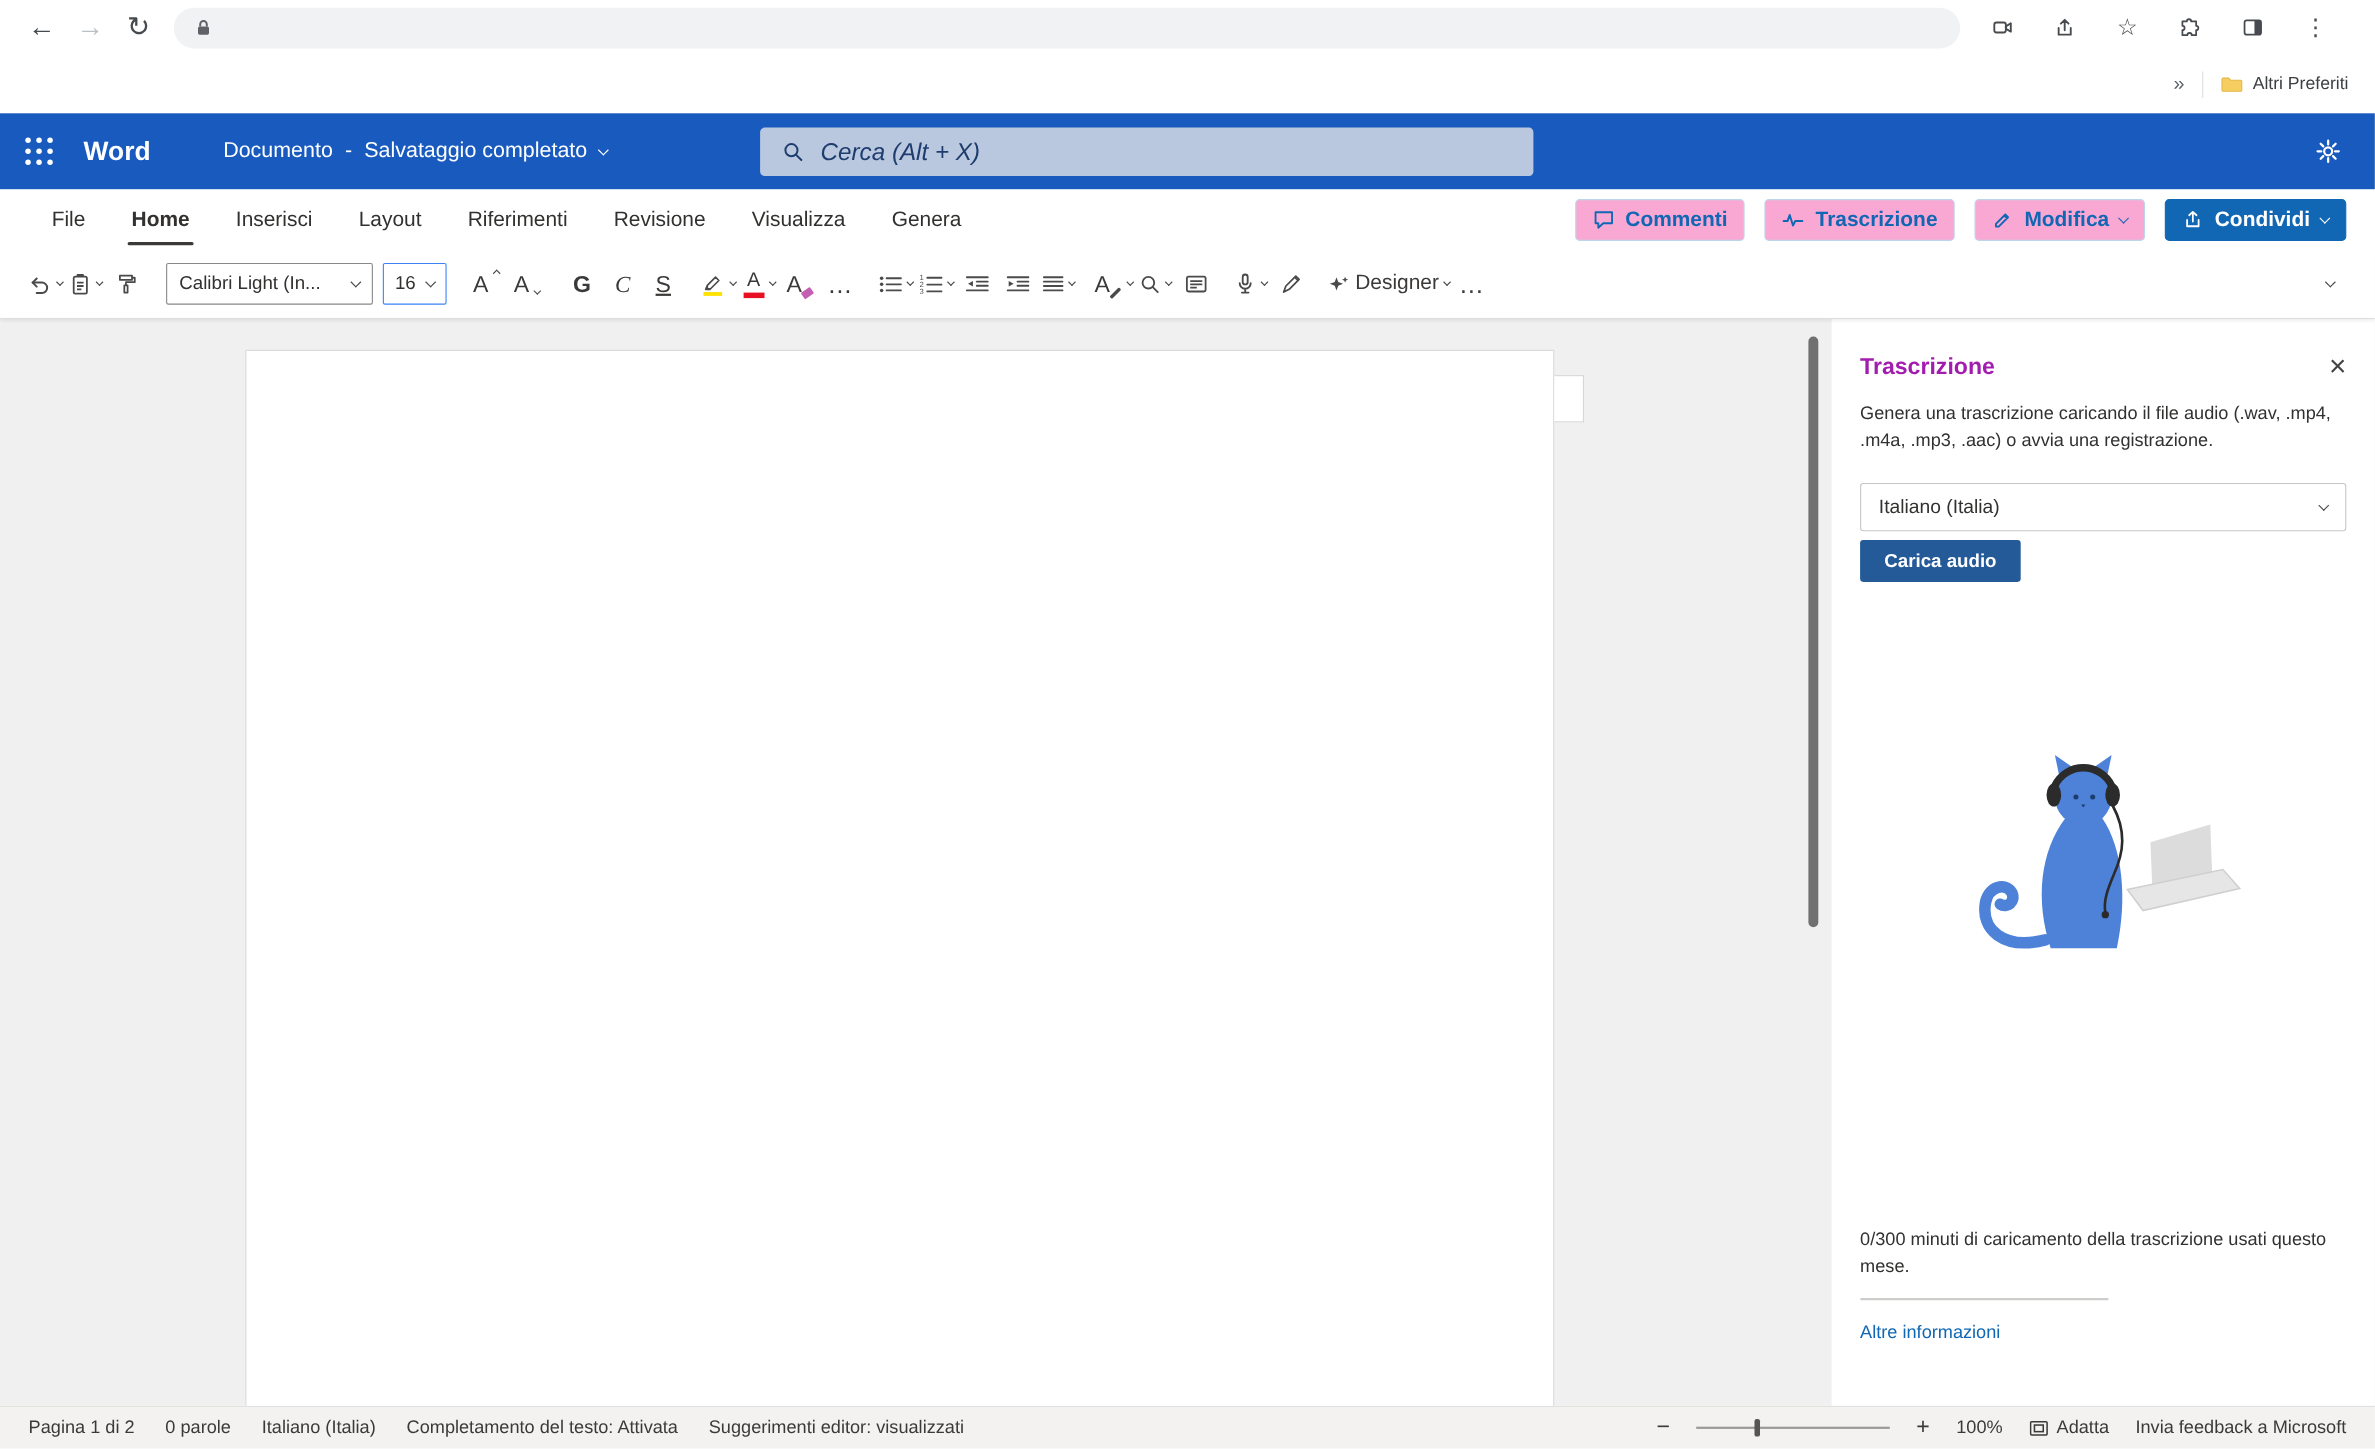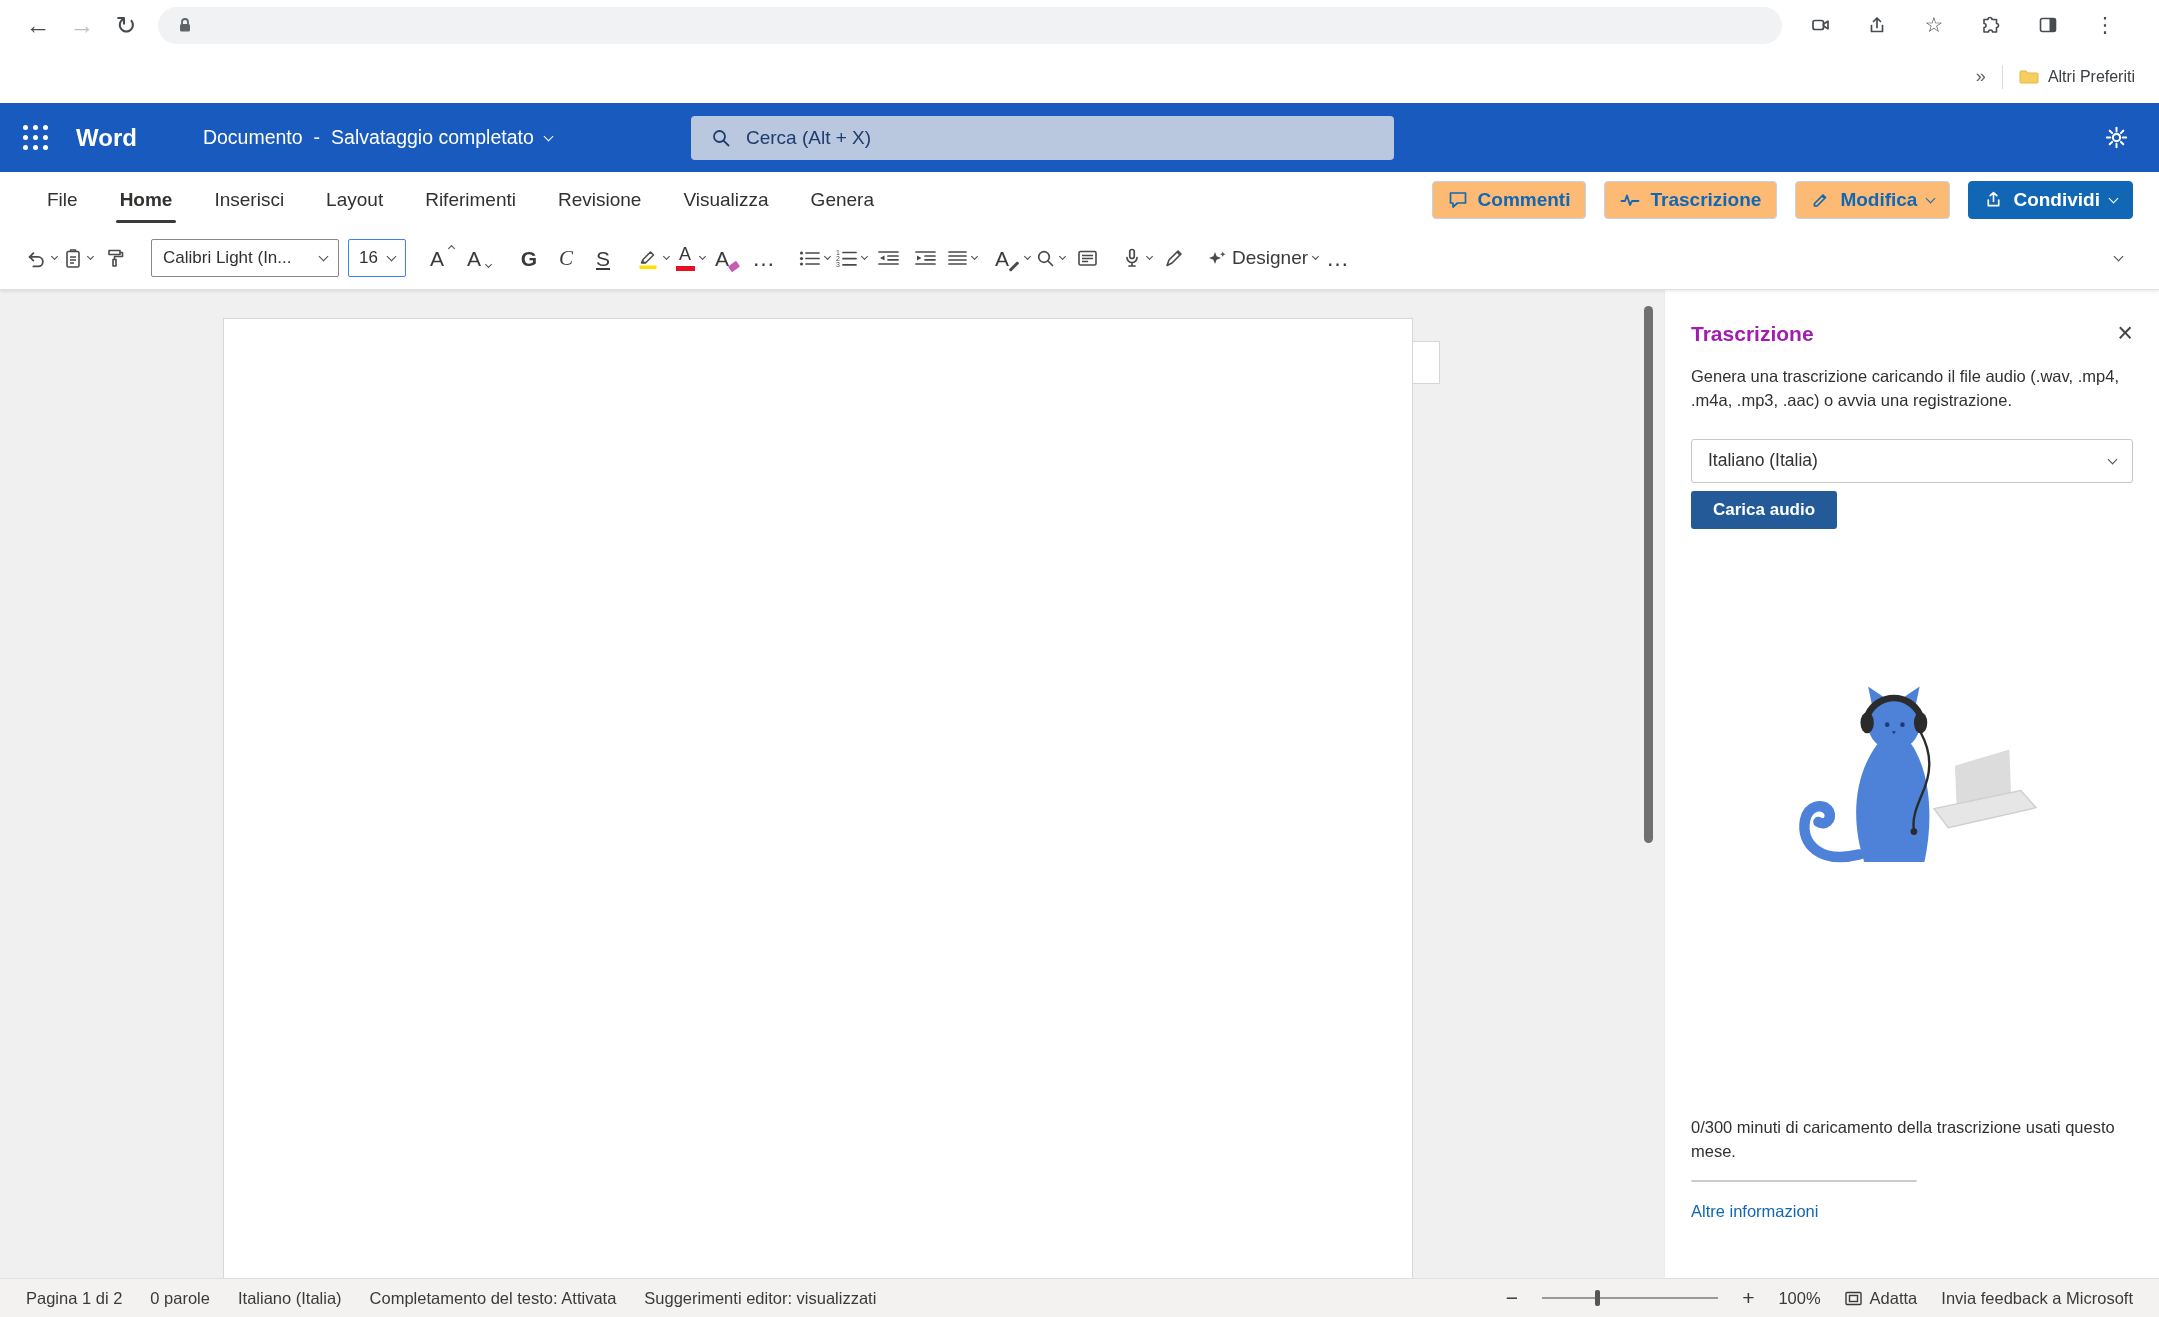--- a/index.html
+++ b/index.html
@@ -24,33 +24,33 @@
 
   
   .word-header { height:69px; background:#185abd; display:flex; align-items:center; padding:0 18px; position:relative; color:#fff; }
   .waffle { width:34px; height:34px; display:grid; grid-template-columns:repeat(3,5px); grid-template-rows:repeat(3,5px);
     gap:5px; align-content:center; justify-content:center; }
   .waffle i { width:5px; height:5px; background:#fff; border-radius:50%; }
   .app-name { font-size:24px; font-weight:700; margin-left:24px; }
   .doc-title { margin-left:66px; font-size:19.5px; display:flex; align-items:center; gap:11px; }
   .hdr-search { position:absolute; left:691px; top:13px; width:703px; height:44px; background:#b9c8df;
     border-radius:4px; display:flex; align-items:center; padding:0 20px; gap:15px; }
-  .hdr-search input { flex:1; border:none; outline:none; background:transparent; font-size:19px;
-    color:#6d28d9; font-family:"Liberation Sans",sans-serif; }
+  .hdr-search input { flex:1; border:none; outline:none; background:transparent; font-size:22px;
+    color:#6d28d9; font-family:"Liberation Sans",sans-serif;font-style:italic; }
   .hdr-search input::placeholder { color:#1e3c6e; opacity:1; }
   .gear-btn { margin-left:auto; margin-right:12px; display:flex; align-items:center; }
 
   
   .menu-row { height:55px; display:flex; align-items:center; padding:0 26px; background:#fff; }
   .tab { padding:0 21px; height:100%; display:flex; align-items:center; font-size:19px; color:#323130; position:relative; }
   .tab.active { font-weight:700; }
   .tab.active::after { content:""; position:absolute; left:17px; right:17px; bottom:4px; height:3px; background:#3b3a39; border-radius:2px; }
   .menu-actions { margin-left:auto; display:flex; align-items:center; gap:18px; }
   .action-btn { height:38px; display:flex; align-items:center; gap:10px; padding:0 15px; border-radius:4px;
-    font-size:19px; color:#1267b4; background:#fdba74; border:1px solid #bcd5ec; font-weight:600; }
+    font-size:19px; color:#1267b4; background:#f9a8d4; border:1px solid #bcd5ec; font-weight:600; }
   .action-btn.primary { background:#1267b4; border-color:#1267b4; color:#fff; }
 
   
   .toolbar { height:63px; display:flex; align-items:center; padding:0 24px; gap:3px; background:#fff;
     border-bottom:1px solid #e1dfdd; box-shadow:0 2px 3px rgba(0,0,0,.07); position:relative; z-index:2; }
   .tb { height:42px; min-width:34px; display:flex; align-items:center; justify-content:center; gap:5px;
     border-radius:2px; color:#3b3a39; }
   .tb-letter { font-size:21px; color:#3b3a39; line-height:1; }
   .bold { font-weight:800; }
   .ital { font-style:italic; font-family:"Liberation Serif", serif; }

